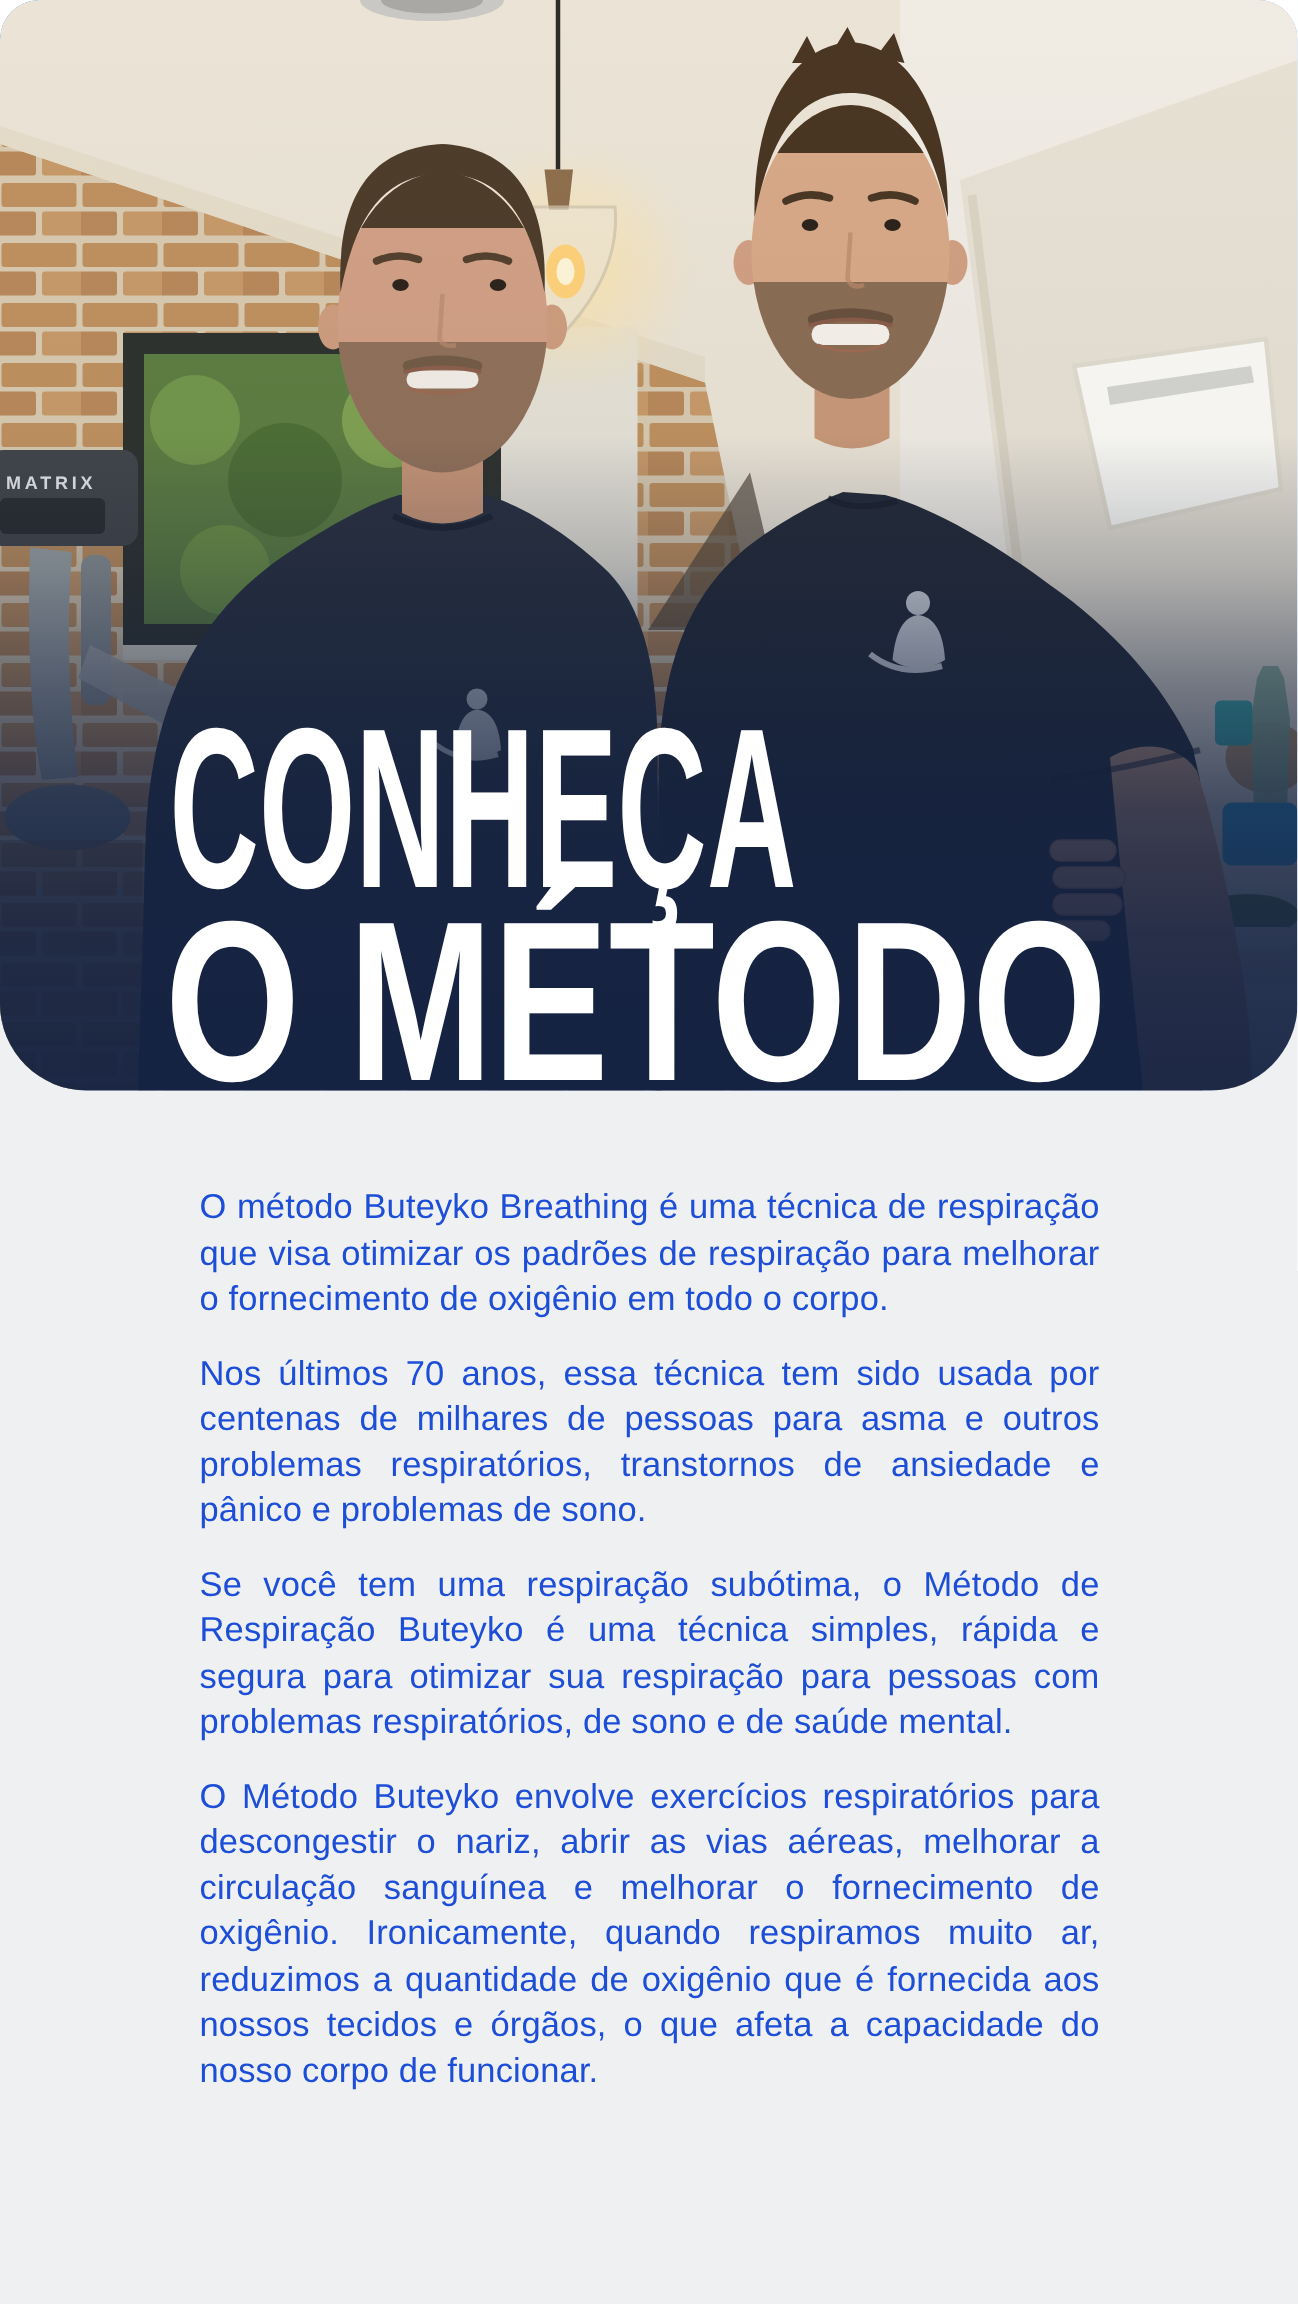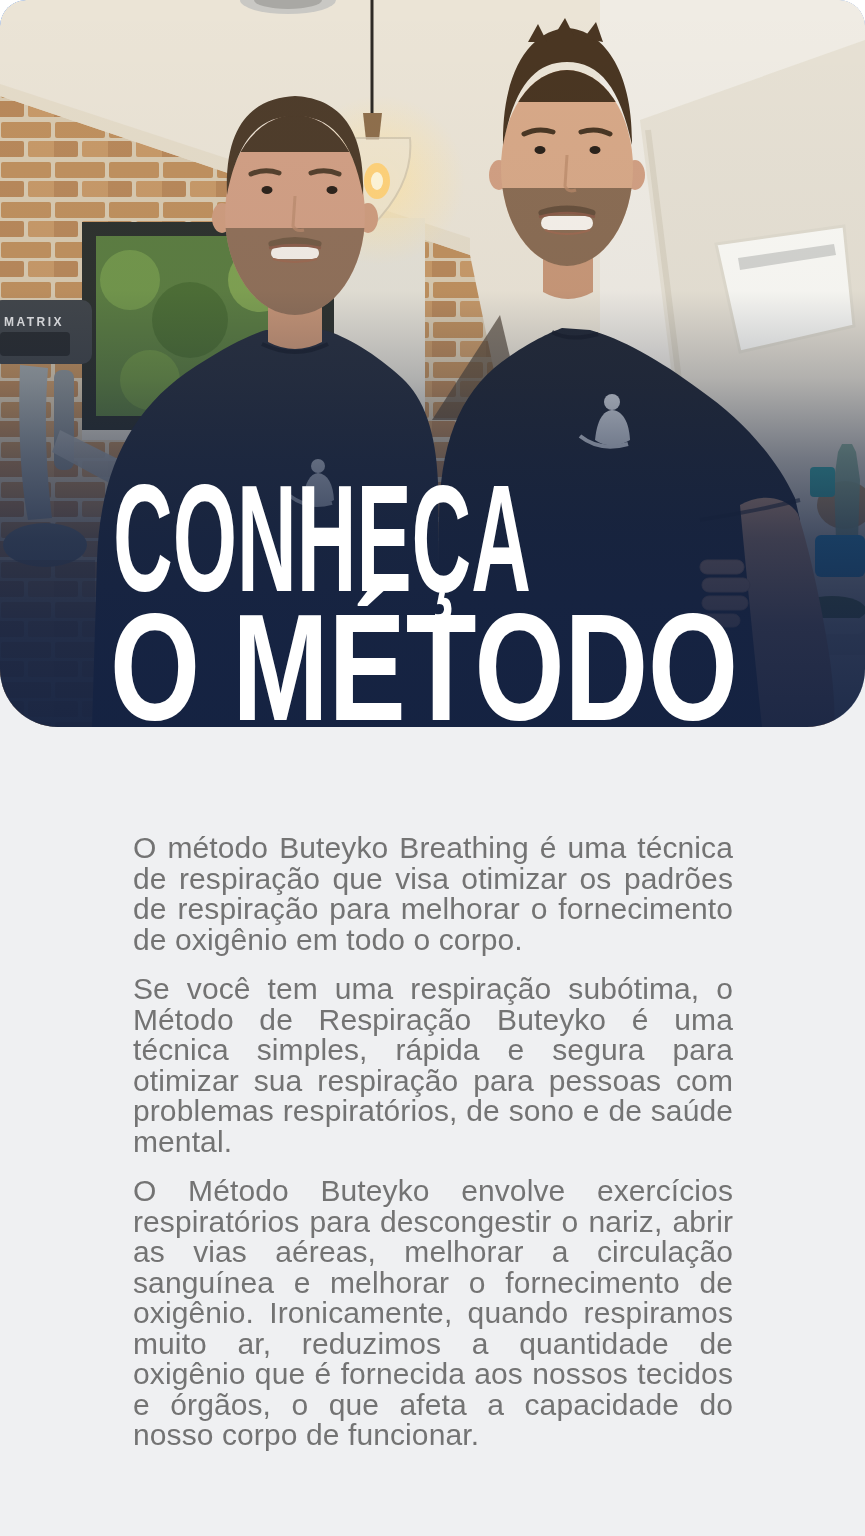--- a/index.html
+++ b/index.html
@@ -7,22 +7,22 @@
     position:relative;width:865px;height:1536px;margin:0 auto;
     background:#eff0f2;border-radius:26px 26px 0 0;overflow:hidden;
     font-family:"Liberation Sans",sans-serif;
   }
   .hero{
     position:relative;width:865px;height:727px;
     border-radius:26px 26px 58px 58px;overflow:hidden;background:#3b82f6;
   }
   .hero svg{display:block;width:865px;height:727px;}
   .content{
-    box-sizing:border-box;width:865px;padding:106px 132px 0 133px;
-    font-size:30px;line-height:30.5px;color:#737373;text-align:justify;
+    box-sizing:border-box;width:865px;padding:62px 132px 0 133px;
+    font-size:23px;line-height:30.5px;color:#1d4ed8;text-align:justify;
     letter-spacing:0.1px;
   }
   .content p{margin:0 0 19px 0;}
   .hero-title{font-family:"Liberation Sans",sans-serif;font-weight:bold;}
 </style>
 </head>
 <body>
 
 <div class="page">
 
@@ -190,17 +190,18 @@
 
       <rect x="0" y="0" width="865" height="727" fill="url(#fadeNavy)"></rect>
 
       <text class="hero-title" x="113" y="591" font-size="152" fill="#ffffff" textLength="418" lengthAdjust="spacingAndGlyphs">CONHEÇA</text>
       <text class="hero-title" x="110" y="720" font-size="152" fill="#ffffff" textLength="628" lengthAdjust="spacingAndGlyphs">O MÉTODO</text>
     </svg>
   </div>
 
   <div class="content">
     <p>O método Buteyko Breathing é uma técnica de respiração que visa otimizar os padrões de respiração para melhorar o fornecimento de oxigênio em todo o corpo.</p>
+    <p>Nos últimos 70 anos, essa técnica tem sido usada por centenas de milhares de pessoas para asma e outros problemas respiratórios, transtornos de ansiedade e pânico e problemas de sono.</p>
     <p>Se você tem uma respiração subótima, o Método de Respiração Buteyko é uma técnica simples, rápida e segura para otimizar sua respiração para pessoas com problemas respiratórios, de sono e de saúde mental.</p>
     <p>O Método Buteyko envolve exercícios respiratórios para descongestir o nariz, abrir as vias aéreas, melhorar a circulação sanguínea e melhorar o fornecimento de oxigênio. Ironicamente, quando respiramos muito ar, reduzimos a quantidade de oxigênio que é fornecida aos nossos tecidos e órgãos, o que afeta a capacidade do nosso corpo de funcionar.</p>
   </div>
 
 </div>
 
 </body></html>

